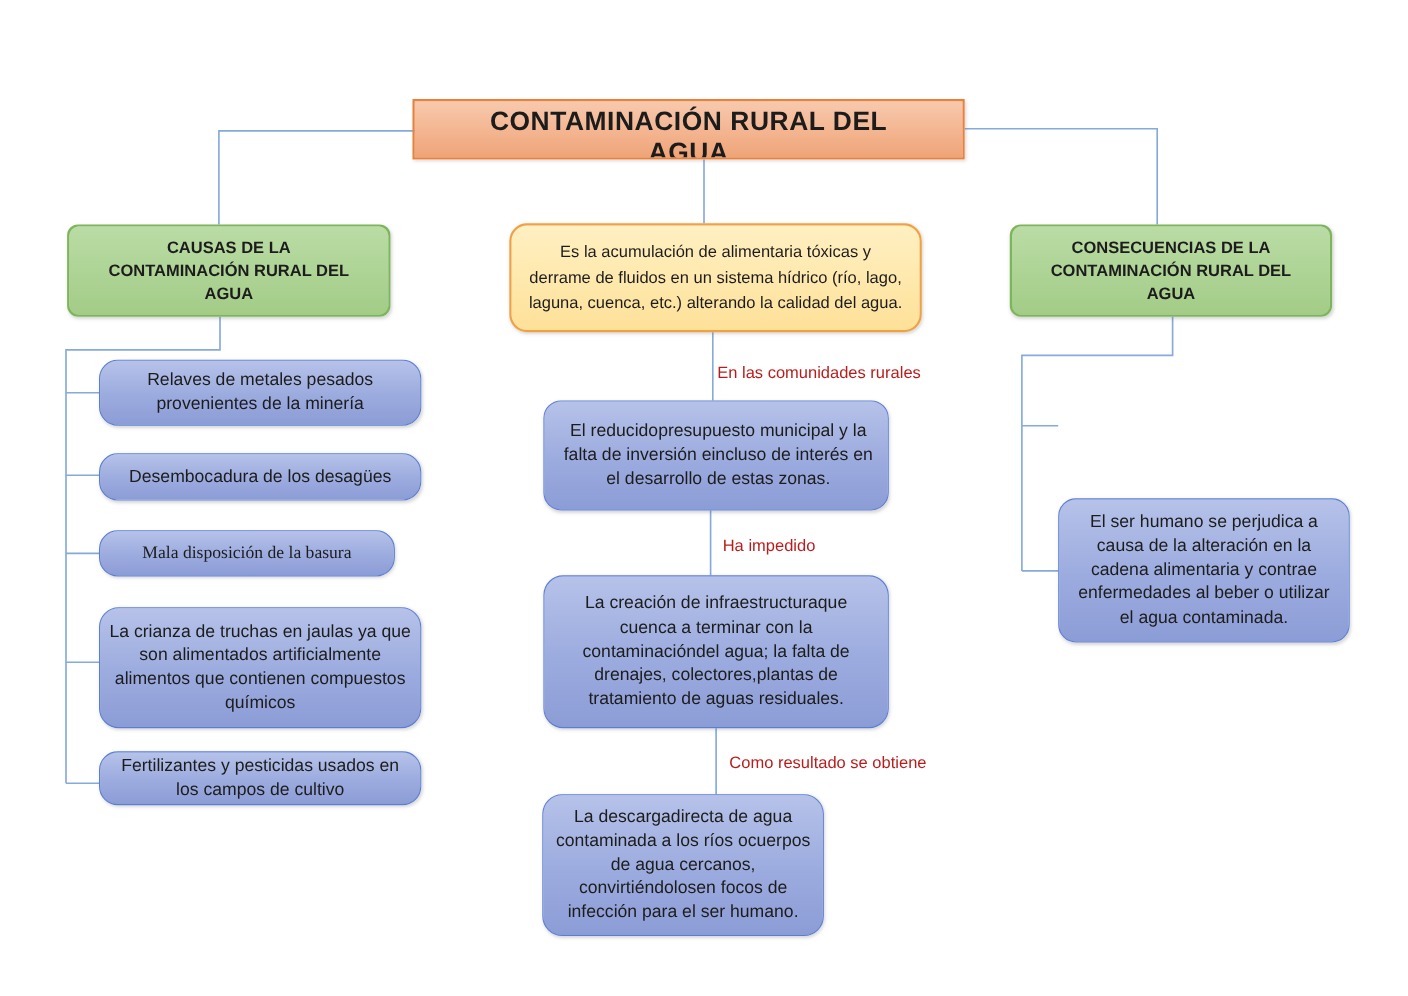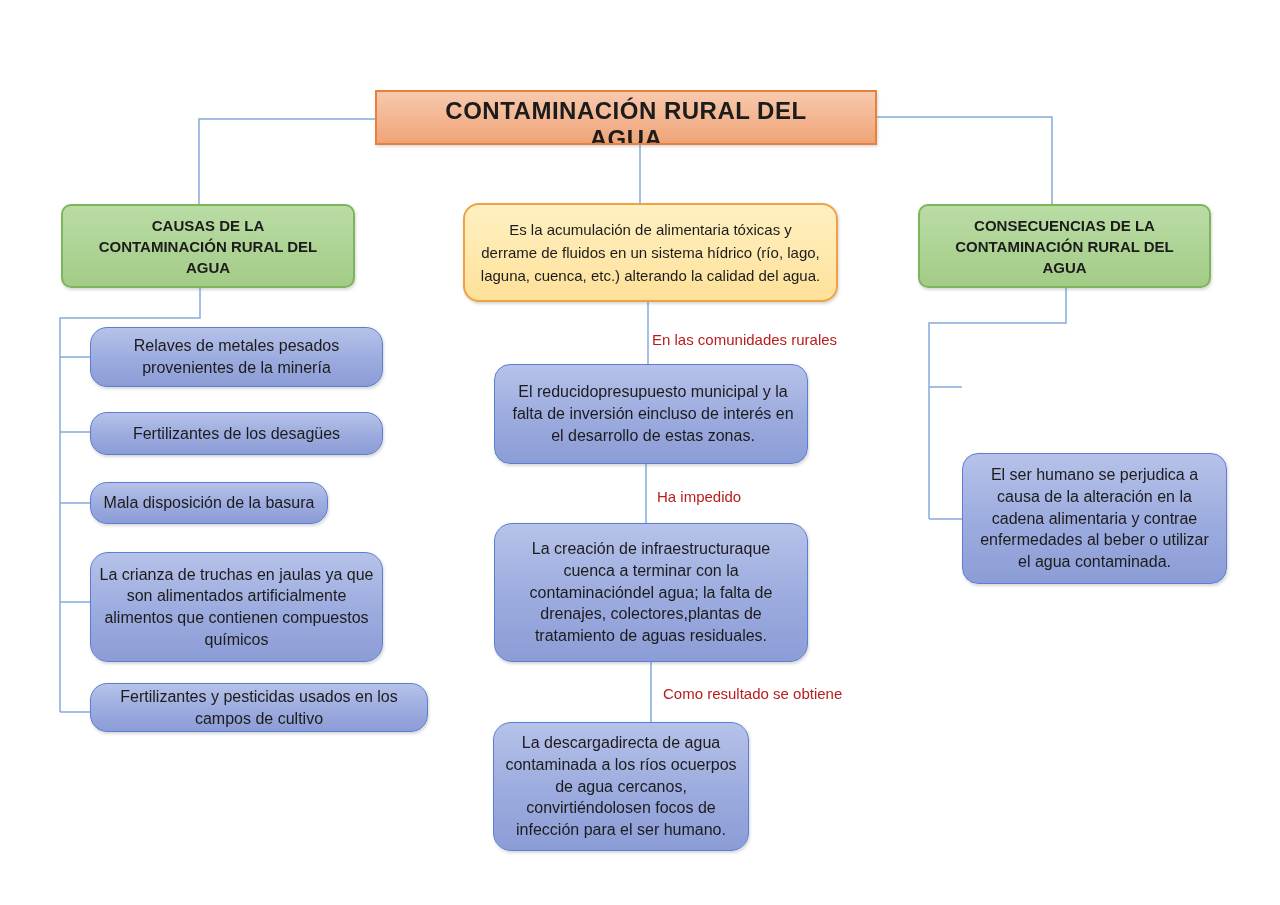--- a/index.html
+++ b/index.html
@@ -25,23 +25,23 @@
 
   .n-green-l{left:61px;top:204px;width:294px;height:84px;}
   .n-green-l .inner{max-width:232px;}
   .n-yellow{left:463px;top:203px;width:375px;height:99px;}
   .n-yellow .inner{max-width:340px;}
   .n-green-r{left:918px;top:204px;width:293px;height:84px;justify-content:center;}
   .n-green-r .inner{max-width:232px;}
 
   .n-l0{left:90px;top:327px;width:293px;height:60px;}
   .n-l1{left:90px;top:412px;width:293px;height:43px;}
-  .n-l2{left:90px;top:482px;width:238px;height:42px;}
+  .n-l2{left:90px;top:482px;width:269px;height:42px;font-family:Liberation Serif, serif;}
   .n-l3{left:90px;top:552px;width:293px;height:110px;border-radius:18px;}
-  .n-l4{left:90px;top:683px;width:338px;height:49px;}
+  .n-l4{left:90px;top:683px;width:293px;height:49px;}
 
   .n-m0{left:494px;top:364px;width:314px;height:100px;border-radius:16px;justify-content:flex-end;}
   .n-m1{left:494px;top:523px;width:314px;height:139px;border-radius:18px;}
   .n-m2{left:493px;top:722px;width:256px;height:129px;border-radius:18px;}
   .n-m0 .inner,.n-m1 .inner,.n-m2 .inner{max-width:292px;}
 
   .n-r0{left:962px;top:349px;width:265px;height:77px;}
   .n-r0 .inner{max-width:218px;}
   .n-r1{left:962px;top:453px;width:265px;height:131px;border-radius:16px;}
   .n-r1 .inner{max-width:245px;}
@@ -90,21 +90,21 @@
   </div>
 
   <div class="node green n-green-r">
     <span class="inner">CONSECUENCIAS DE LA CONTAMINACIÓN RURAL DEL AGUA</span>
   </div>
 
   <div class="node blue n-l0">
     <span class="inner">Relaves de metales pesados provenientes de la minería</span>
   </div>
   <div class="node blue n-l1">
-    <span class="inner">Fertilizantes de los desagües</span>
+    <span class="inner">Desembocadura de los desagües</span>
   </div>
   <div class="node blue n-l2">
     <span class="inner">Mala disposición de la basura</span>
   </div>
   <div class="node blue n-l3">
     <span class="inner">La crianza de truchas en jaulas ya que son alimentados artificialmente alimentos que contienen compuestos químicos</span>
   </div>
   <div class="node blue n-l4">
     <span class="inner">Fertilizantes y pesticidas usados en los campos de cultivo</span>
   </div>

